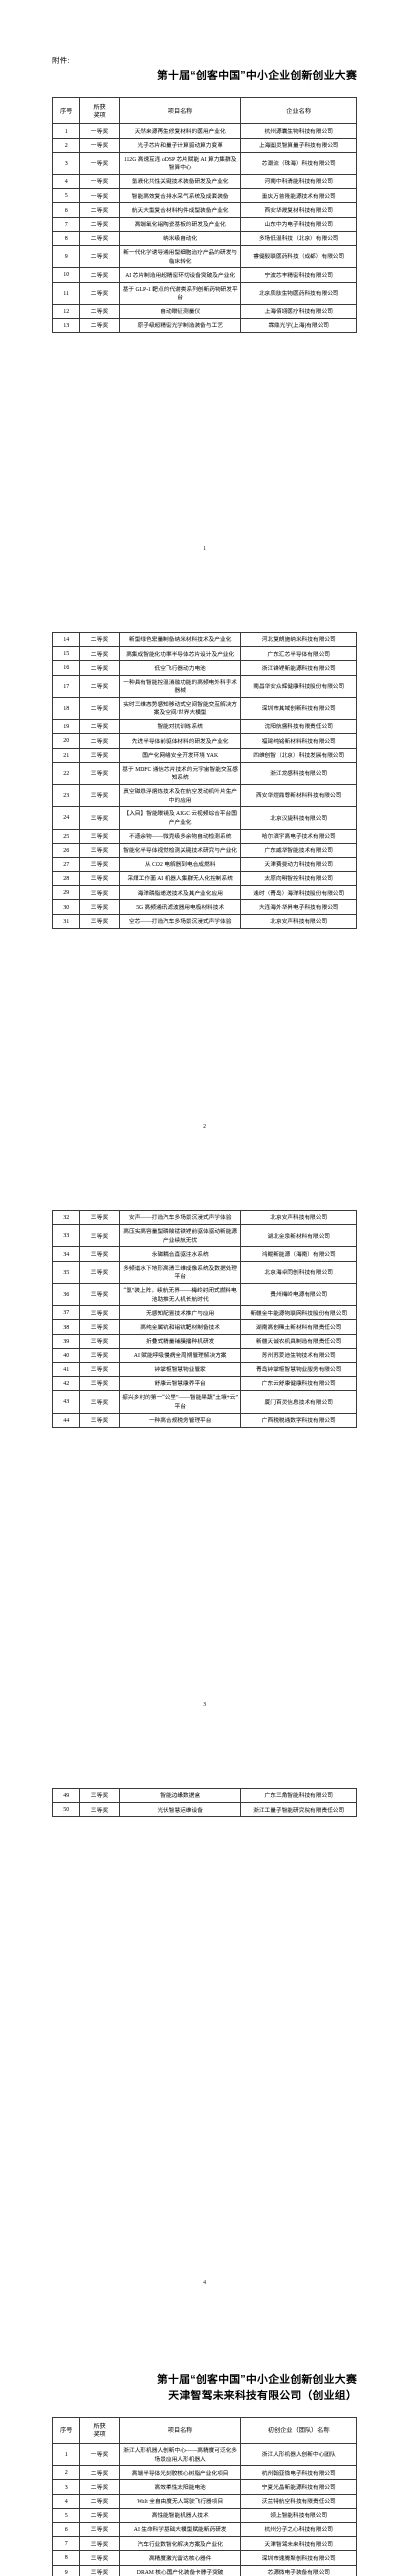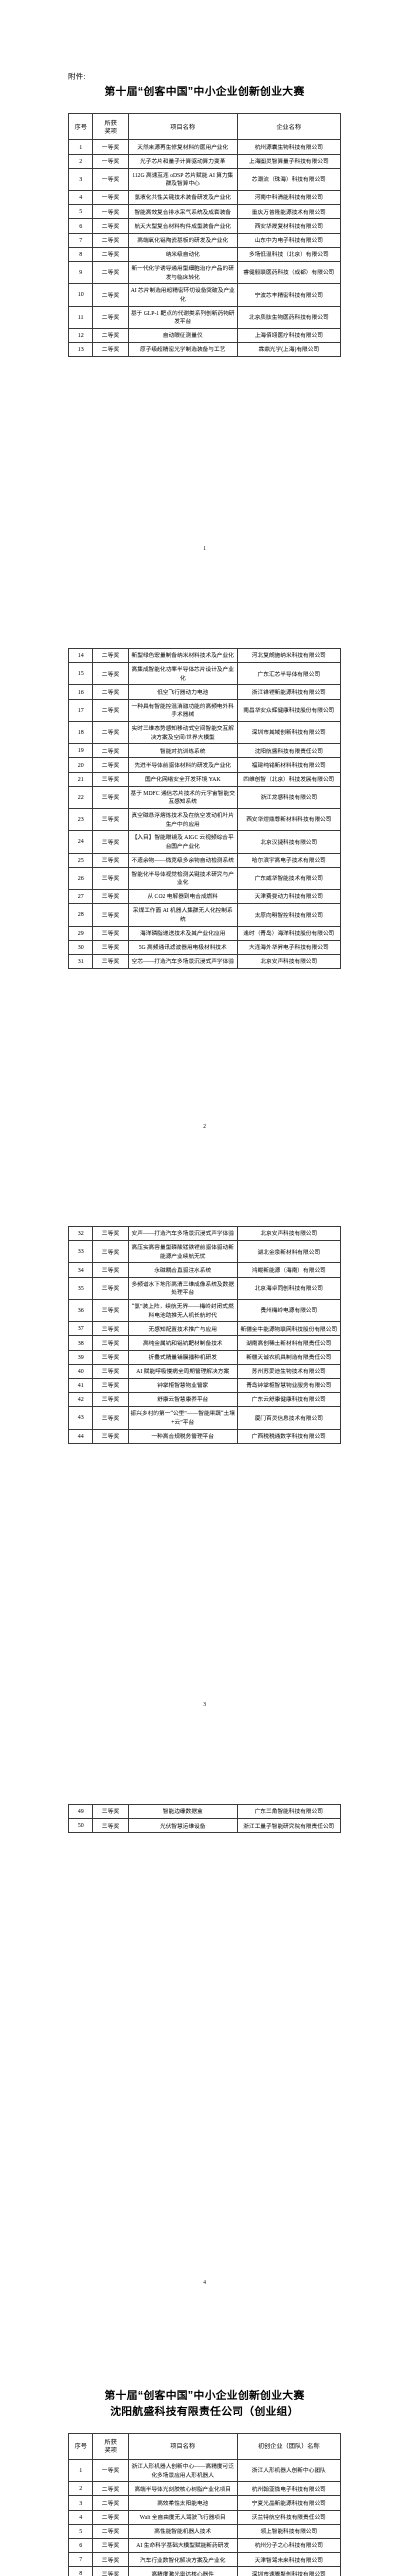--- a/index.html
+++ b/index.html
@@ -12,36 +12,36 @@
     width: 409px;
     font-family: "Liberation Serif", "DejaVu Serif", serif;
     color: #000000;
     -webkit-font-smoothing: antialiased;
   }
   .page {
     width: 409px;
     height: 578px;
     position: relative;
     box-sizing: border-box;
-    padding: 16px;
+    padding: 0;
     overflow: hidden;
   }
   .page-inner {
     padding-left: 52px;
     padding-right: 52px;
   }
   .attachment-label {
     font-size: 7.5px;
     letter-spacing: 0.3px;
     padding-top: 54px;
     padding-bottom: 3.1px;
     font-family: "Liberation Serif", "DejaVu Serif", serif;
   }
   .doc-title {
-    text-align: center;
+    text-align: right;
     font-size: 10.8px;
     font-weight: bold;
     line-height: 1.45;
     letter-spacing: 0.3px;
     font-family: "Liberation Sans", "DejaVu Sans", sans-serif;
     margin: 0;
     padding: 0;
   }
   .doc-title .ln { display: block; }
   .title-block-2 {
@@ -449,21 +449,21 @@
         </tbody>
     </table>
   </div>
   <div class="page-number">4</div>
 </div>
 
 <div class="page">
   <div class="page-inner">
     <div class="doc-title title-block-2">
       <span class="ln">第十届“创客中国”中小企业创新创业大赛</span>
-      <span class="ln">沈阳航盛科技有限责任公司（创业组）</span>
+      <span class="ln">天津智驾未来科技有限公司（创业组）</span>
     </div>
 
     <div class="spacer-after-title"></div>
 
     <table class="award-table">
       <colgroup>
         <col class="c-no">
           <col class="c-award">
           <col class="c-proj">
           <col class="c-comp">

